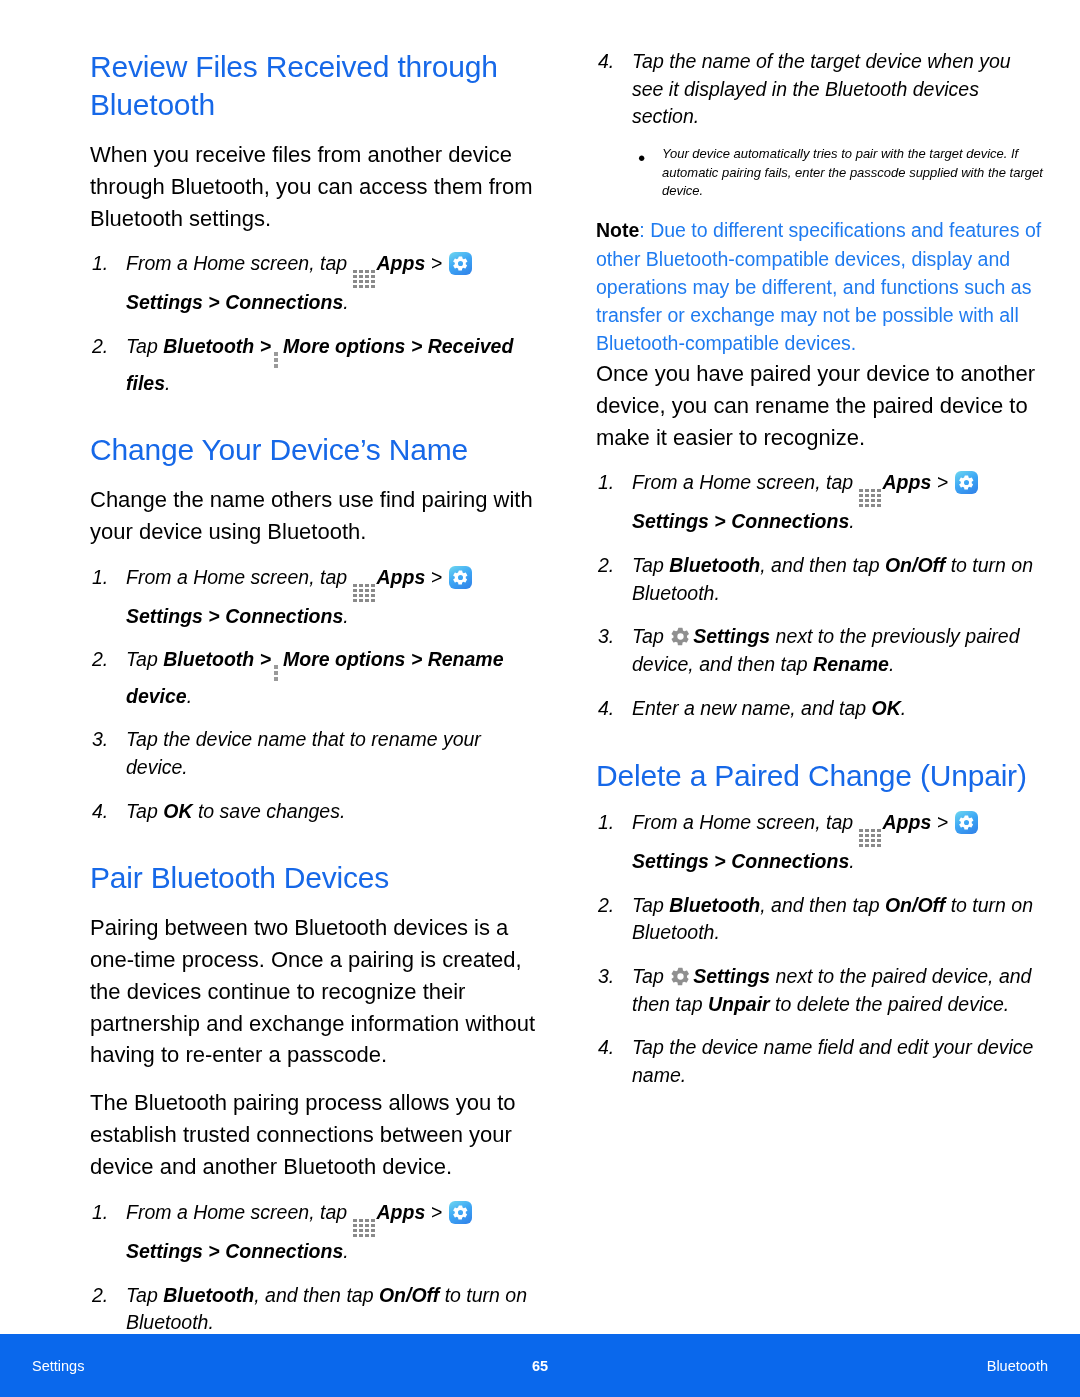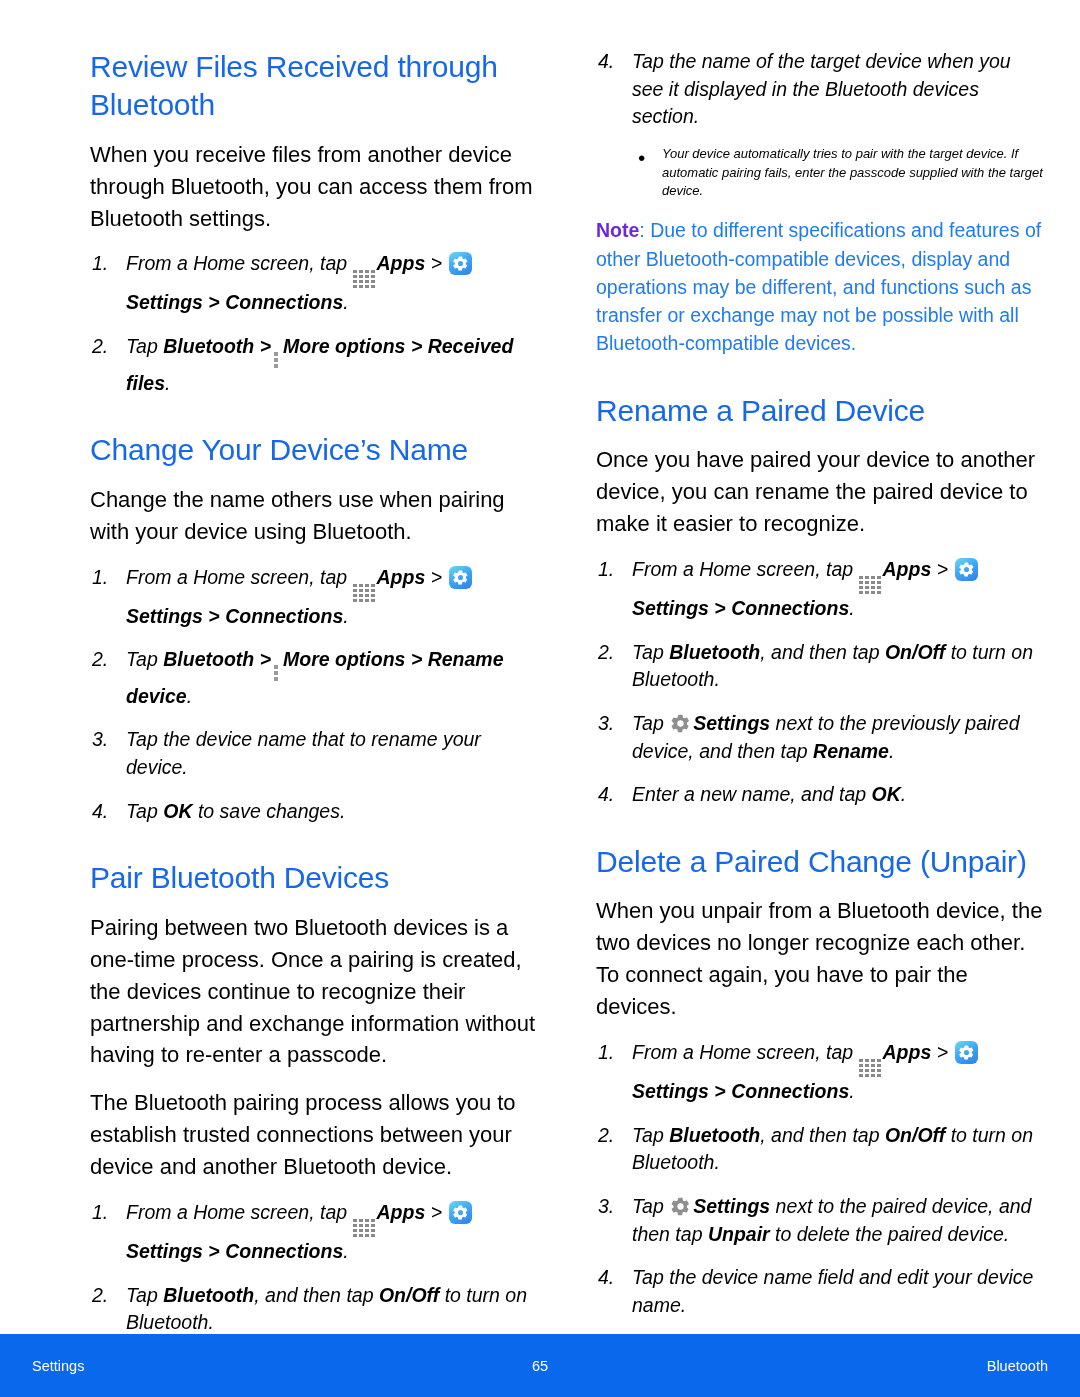--- a/index.html
+++ b/index.html
@@ -57,21 +57,21 @@
   }
 
   p.note-text {
     font-size: 19.5px;
     line-height: 1.45;
     margin: 16px 0 0 0;
     color: #1F7BF0;
   }
   p.note-text .note-label {
     font-weight: bold;
-    color: #6d28d9;
+    color: #000000;
   }
 
   ol.steps {
     list-style: none;
     margin: 0;
     padding: 0;
     counter-reset: step;
   }
   ol.steps > li {
     position: relative;
@@ -191,21 +191,21 @@
     height: 63px;
     background: #0A68EC;
     color: #ffffff;
     display: flex;
     align-items: center;
     box-sizing: border-box;
     padding: 0 32px;
     font-size: 14.5px;
   }
   .footer .f-left { flex: 1 1 0; text-align: left; }
-  .footer .f-center { flex: 0 0 auto; width: 120px; text-align: center; }
+  .footer .f-center { flex: 0 0 auto; width: 120px; text-align: center; font-weight: bold; }
   .footer .f-right { flex: 1 1 0; text-align: right; }
 </style>
 </head>
 <body>
 
 <div class="page">
 
   <div class="columns">
 
     <div class="col">
@@ -247,21 +247,21 @@
                 <i></i>
               </span><b>More options</b>
             <b>&gt;</b>
             <b>Received files</b><span>.</span>
           </li>
         </ol>
       </div>
 
       <div class="section">
         <h1 class="section-title">Change Your Device’s Name</h1>
-        <p class="body-text">Change the name others use when pairing with your device using Bluetooth.</p>
+        <p class="body-text">Change the name others use find pairing with your device using Bluetooth.</p>
         <ol class="steps">
           <li><span>From a Home screen, tap</span>
             <span class="icon-inline apps-icon">
                 <i></i>
                 <i></i>
                 <i></i>
                 <i></i>
                 <i></i>
                 <i></i>
                 <i></i>
@@ -351,21 +351,20 @@
             <span>Tap the name of the target device when you see it displayed in the Bluetooth devices section.</span>
             <ul class="bullets">
               <li>Your device automatically tries to pair with the target device. If automatic pairing fails, enter the passcode supplied with the target device.</li>
             </ul>
           </li>
         </ol>
         <p class="note-text"><span class="note-label">Note</span><span>: Due to different specifications and features of other Bluetooth-compatible devices, display and operations may be different, and functions such as transfer or exchange may not be possible with all Bluetooth-compatible devices.</span></p>
       </div>
 
       <div class="section">
-        <h1 class="section-title">Rename a Paired Device</h1>
         <p class="body-text">Once you have paired your device to another device, you can rename the paired device to make it easier to recognize.</p>
         <ol class="steps">
           <li><span>From a Home screen, tap</span>
             <span class="icon-inline apps-icon">
                 <i></i>
                 <i></i>
                 <i></i>
                 <i></i>
                 <i></i>
                 <i></i>
@@ -399,21 +398,20 @@
             <b>Rename</b><span>.</span>
           </li>
           <li><span>Enter a new name, and tap</span>
             <b>OK</b><span>.</span>
           </li>
         </ol>
       </div>
 
       <div class="section">
         <h1 class="section-title">Delete a Paired Change (Unpair)</h1>
-        <p class="body-text">When you unpair from a Bluetooth device, the two devices no longer recognize each other. To connect again, you have to pair the devices.</p>
         <ol class="steps">
           <li><span>From a Home screen, tap</span>
             <span class="icon-inline apps-icon">
                 <i></i>
                 <i></i>
                 <i></i>
                 <i></i>
                 <i></i>
                 <i></i>
                 <i></i>

